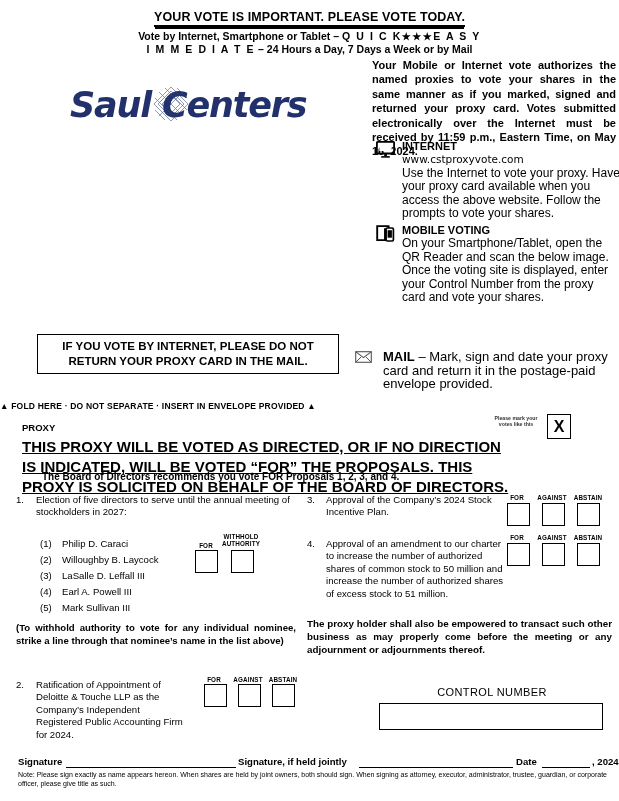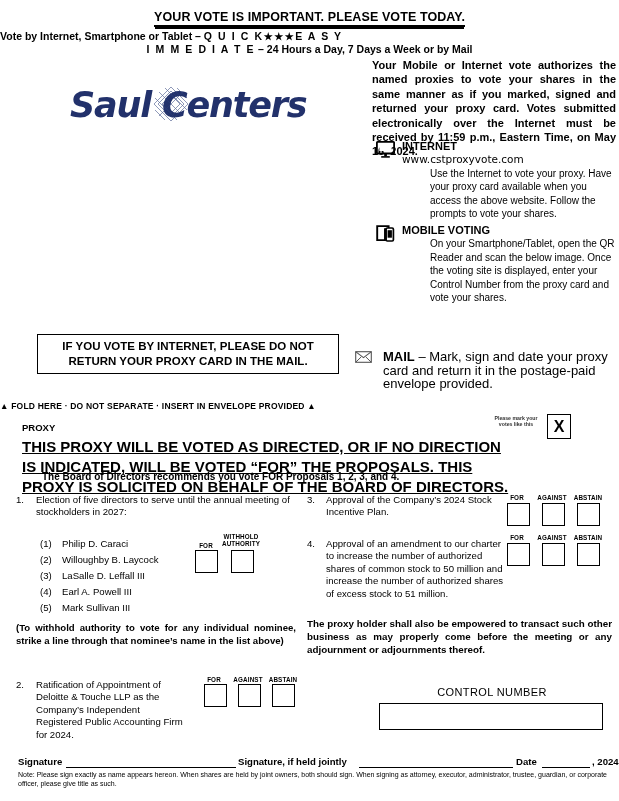--- a/index.html
+++ b/index.html
@@ -26,21 +26,21 @@
     letter-spacing: 0.1px;
   }
   #header-title .ul {
     display: inline-block;
     border-bottom: 2px solid #000;
     padding-bottom: 1px;
     box-shadow: 0 3px 0 -1px #000;
   }
   #header-sub1 {
     top: 30px; left: 0; width: 619px;
-    text-align: left;
+    text-align: center;
     font-size: 10.5px;
     font-weight: bold;
   }
   #header-sub2 {
     top: 43px; left: 0; width: 619px;
     text-align: center;
     font-size: 10.5px;
     font-weight: bold;
   }
   .spaced { letter-spacing: 1.6px; }
@@ -82,21 +82,21 @@
   .method-icon { position: absolute; left: 0; top: 1px; }
   .method-body { position: absolute; left: 26px; top: 0; width: 218px; }
   .method-title {
     font-size: 11px; font-weight: bold; line-height: 13px;
   }
   .method-url {
     font-family: "DejaVu Sans", sans-serif;
     font-size: 10.5px; line-height: 13.5px;
   }
   .method-desc {
-    font-size: 10px; line-height: 13.5px; margin-left: 28px;
+    font-size: 12px; line-height: 13.5px;
   }
   #method-internet { top: 140px; left: 376px; width: 244px; }
   #method-mobile  { top: 224px; left: 376px; width: 244px; }
 
   #method-mail { top: 350px; left: 355px; width: 264px; }
   #method-mail .method-body { left: 28px; width: 236px; }
   #method-mail .mail-text { font-size: 13px; line-height: 13.5px; }
   #method-mail .mail-lead { font-weight: bold; }
 
   

